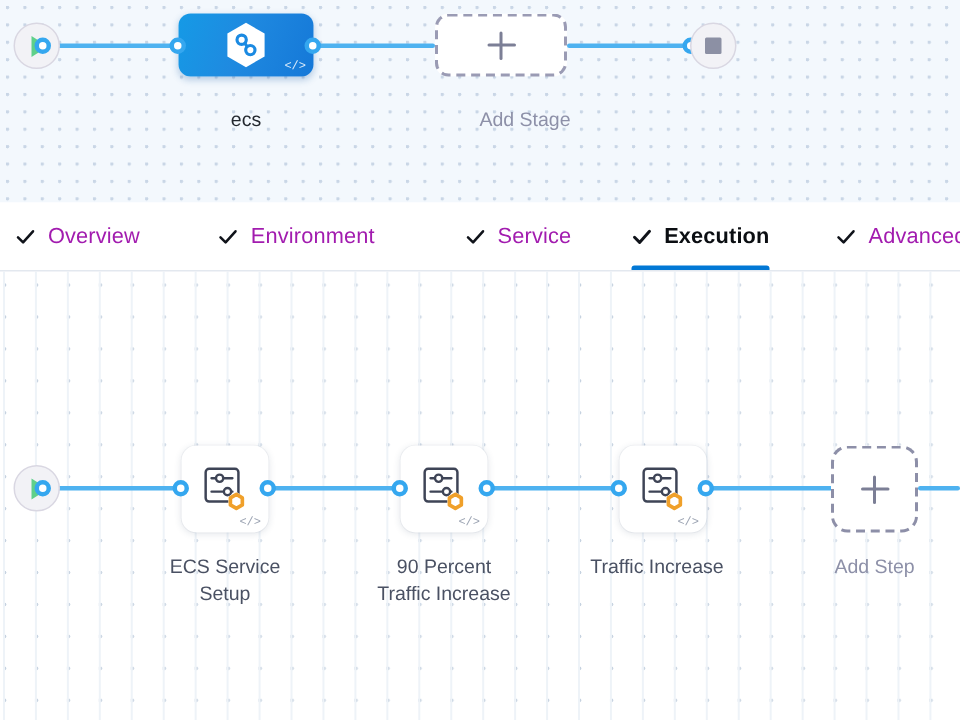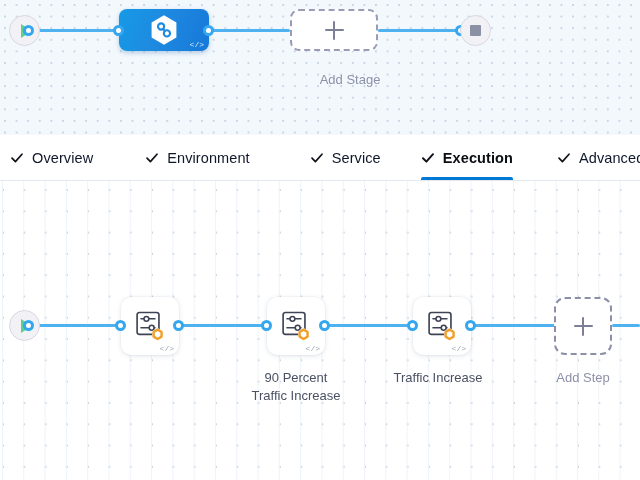--- a/index.html
+++ b/index.html
@@ -60,21 +60,21 @@
     cursor: pointer;
   }
   .tab-check {
     width: 14px;
     height: 14px;
     display: block;
     flex: 0 0 auto;
   }
   .tab-label {
     font-size: 14.5px;
-    color: #0f172a;
+    color: #a21caf;
     letter-spacing: .1px;
   }
   .tab.active .tab-label {
     font-weight: bold;
     color: #0b0e12;
   }
   .tab.active:after {
     content: "";
     position: absolute;
     left: 0; right: 0;
@@ -261,20 +261,21 @@
         <g fill="none" stroke="#1b8ae2" stroke-width="2.1" stroke-linecap="round">
           <circle cx="12.1" cy="12.5" r="3.1"></circle>
           <circle cx="17.9" cy="19.4" r="3.1"></circle>
           <path d="M14.3 14.9 L15.7 17"></path>
         </g>
       </svg>
       <span class="code-badge">&lt;/&gt;</span>
     </div>
     <div class="dot" style="left:113px; top:25px;"></div>
     <div class="dot" style="left:203px; top:25px;"></div>
+    <div class="node-caption caption-stage" style="left:119px; top:71px; width:90px;">ecs</div>
 
     <div class="add-node-stage" style="left:290px; top:9px;">
       <div class="plus"></div>
     </div>
     <div class="node-caption caption-addnode" style="left:306px; top:71px; width:88px;">Add Stage</div>
 
     <div class="dot" style="left:455px; top:25px;"></div>
     <div class="terminal" style="left:460px; top:15px;">
       <div class="stop-sq"></div>
     </div>
@@ -344,20 +345,24 @@
         <circle cx="18.2" cy="18.3" r="2.5" fill="#ffffff" stroke="#3e4456" stroke-width="1.6"></circle>
         <g>
           <path d="M24.3 18.6 L29.8 21.8 L29.8 28.2 L24.3 31.4 L18.8 28.2 L18.8 21.8 Z" fill="#ffffff"></path>
           <path d="M24.3 20.2 L28.4 22.6 L28.4 27.4 L24.3 29.8 L20.2 27.4 L20.2 22.6 Z" fill="none" stroke="#f0a02a" stroke-width="2.5" stroke-linejoin="round"></path>
         </g>
       </svg>
       <span class="code-badge dark">&lt;/&gt;</span>
     </div>
     <div class="dot" style="left:115px; top:139px;"></div>
     <div class="dot" style="left:173px; top:139px;"></div>
+    <div class="caption-step" style="left:90px; top:188px; width:120px;">
+      <div>ECS Service</div>
+      <div>Setup</div>
+    </div>
 
     <div class="step-node" style="left:267px; top:116px;">
       <svg class="step-icon" viewBox="0 0 34 34">
         <rect x="3.2" y="2.6" width="22.5" height="22.5" rx="2.4" fill="none" stroke="#3e4456" stroke-width="1.7"></rect>
         <g fill="none" stroke="#3e4456" stroke-width="1.6" stroke-linecap="round">
           <line x1="7.2" y1="9.1" x2="10.2" y2="9.1"></line>
           <line x1="15.4" y1="9.1" x2="21.6" y2="9.1"></line>
           <line x1="7.2" y1="18.3" x2="15.6" y2="18.3"></line>
           <line x1="20.8" y1="18.3" x2="21.6" y2="18.3"></line>
         </g>

